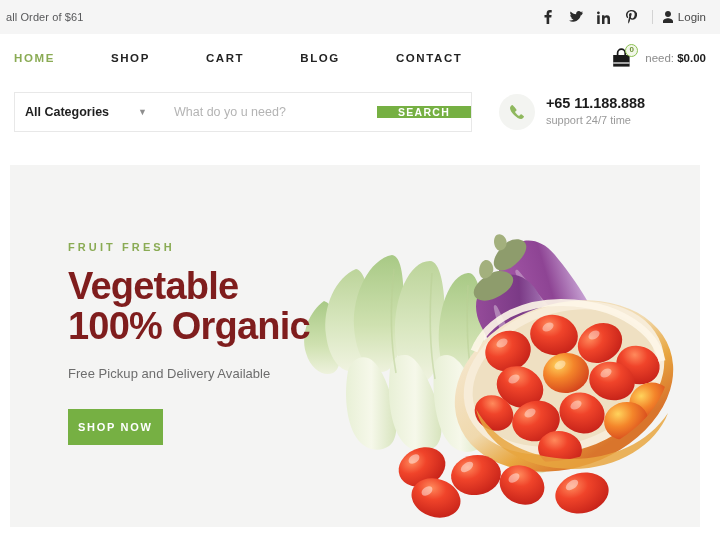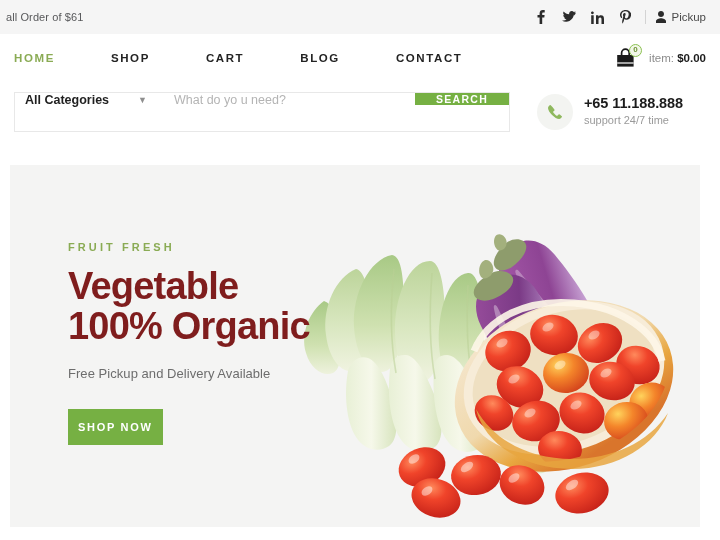--- a/index.html
+++ b/index.html
@@ -125,23 +125,23 @@
   .searchrow {
     height: 62px;
     background: #ffffff;
     display: flex;
     align-items: center;
     padding: 0 14px;
     gap: 0;
   }
   .searchbox {
     display: flex;
-    align-items: flex-start;
+    align-items: center;
     height: 40px;
-    width: 496px;
+    width: 458px;
     border: 1px solid #e8e8e8;
     background: #fff;
   }
   .categories {
     display: flex;
     align-items: center;
     justify-content: space-between;
     width: 144px;
     padding: 0 12px 0 10px;
     font-size: 12.5px;
@@ -304,21 +304,21 @@
     </a>
 
     <div class="topbar-divider"></div>
 
     <a class="login">
       <span class="login-icon">
         <svg width="10" height="12" viewBox="0 0 10 12">
             <path fill="#2b2b2b" d="M5 6c1.7 0 3-1.3 3-3S6.7 0 5 0 2 1.3 2 3s1.3 3 3 3zm0 1.2C3 7.2 0 8.2 0 10.3V12h10v-1.7c0-2.1-3-3.1-5-3.1z"></path>
           </svg>
       </span>
-      <span>Pickup</span>
+      <span>Login</span>
     </a>
   </div>
 </div>
 
 <div class="header">
   <nav class="nav">
     <a class="nav-item active">HOME</a>
     <a class="nav-item">SHOP</a>
     <a class="nav-item">CART</a>
     <a class="nav-item">BLOG</a>
@@ -328,21 +328,21 @@
   <div class="cart-area">
     <div class="cart-icon-wrap">
       <svg width="21" height="20" viewBox="0 0 21 20">
         <path fill="none" stroke="#1b1b1b" stroke-width="1.7" d="M6.6 7V5.1C6.6 2.9 8.3 1.2 10.4 1.2s3.8 1.7 3.8 3.9V7"></path>
         <rect x="2.2" y="7" width="16.4" height="11.6" fill="#1b1b1b"></rect>
         <rect x="2.2" y="14.4" width="16.4" height="1.2" fill="#ffffff"></rect>
       </svg>
       <span class="cart-badge">0</span>
     </div>
     <div class="cart-text">
-      <span>item:</span>
+      <span>need:</span>
       <b>$0.00</b>
     </div>
   </div>
 </div>
 
 <div class="searchrow">
   <div class="searchbox">
     <div class="categories">
       <span>All Categories</span>
       <span class="chevron">▼</span>

